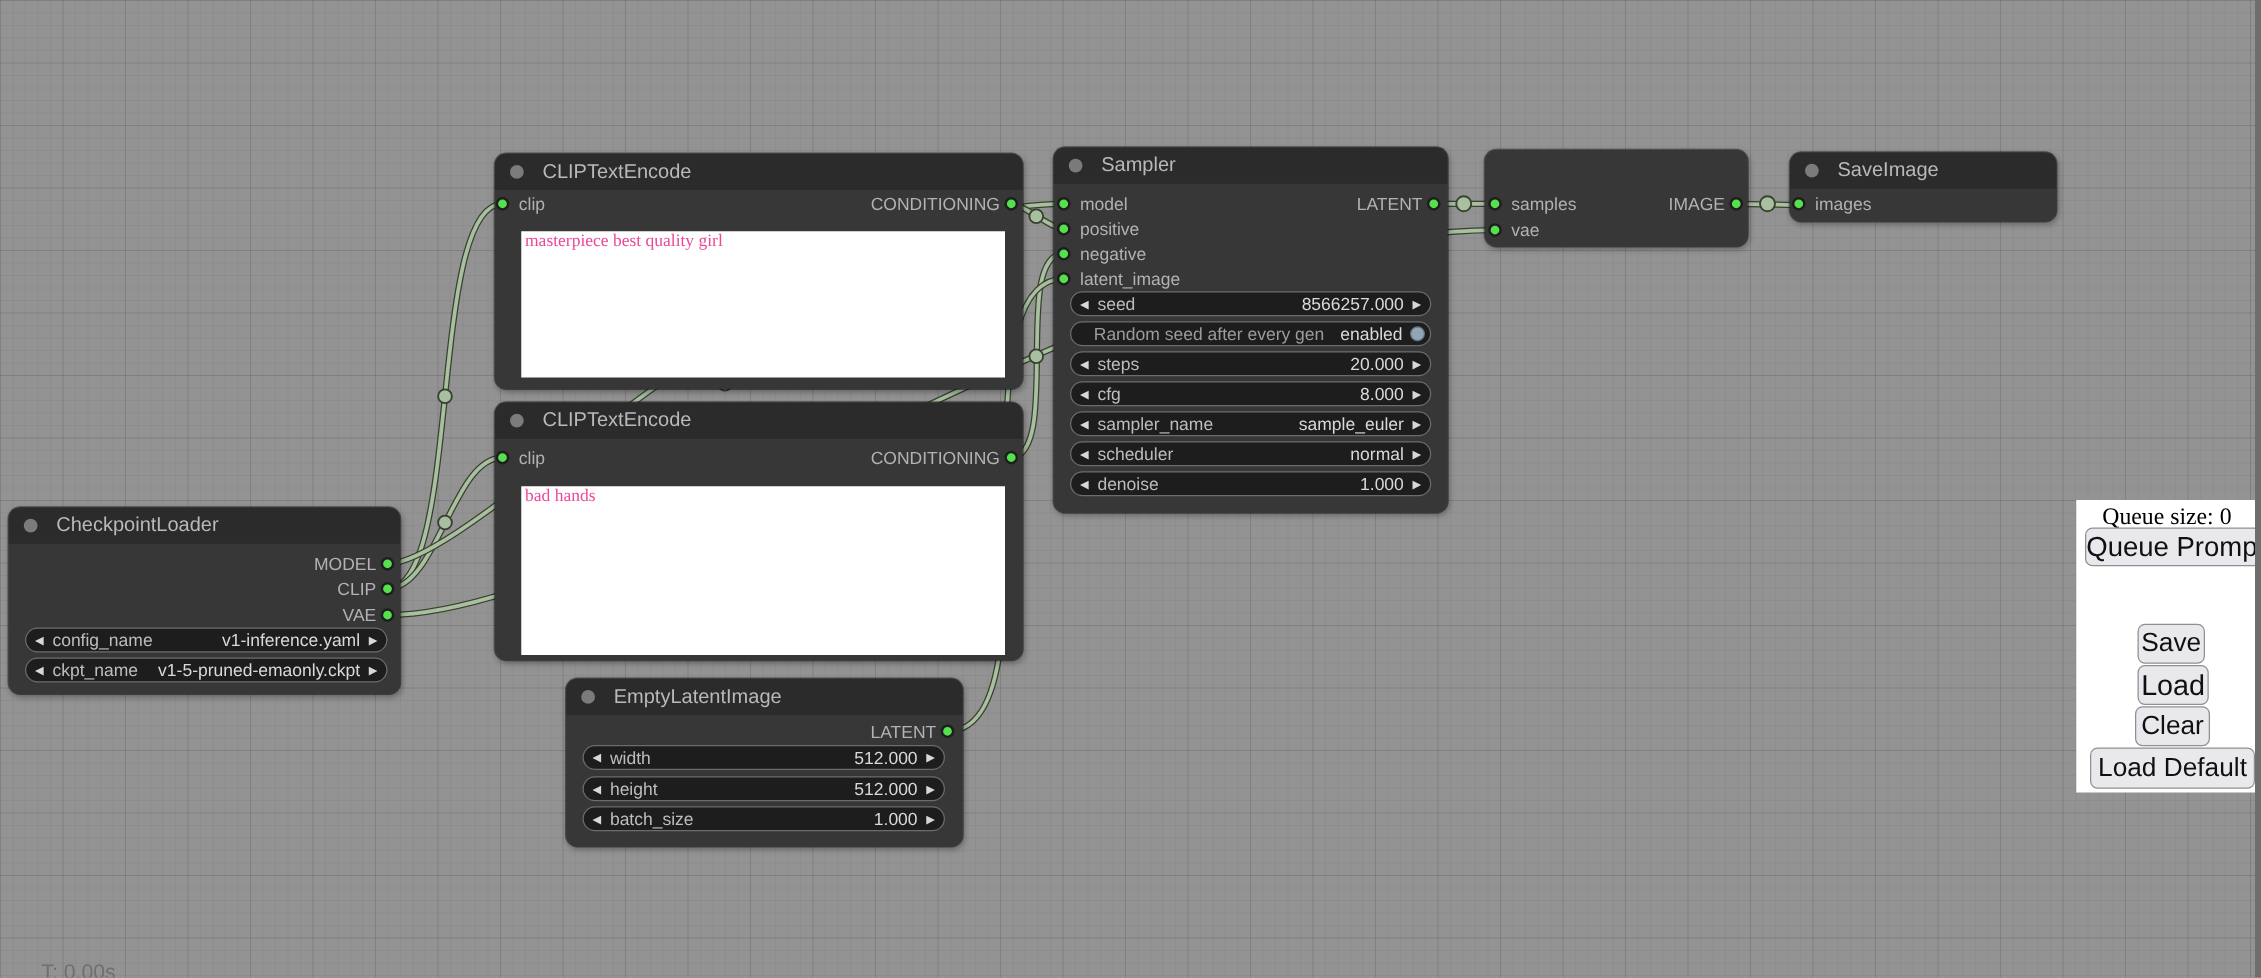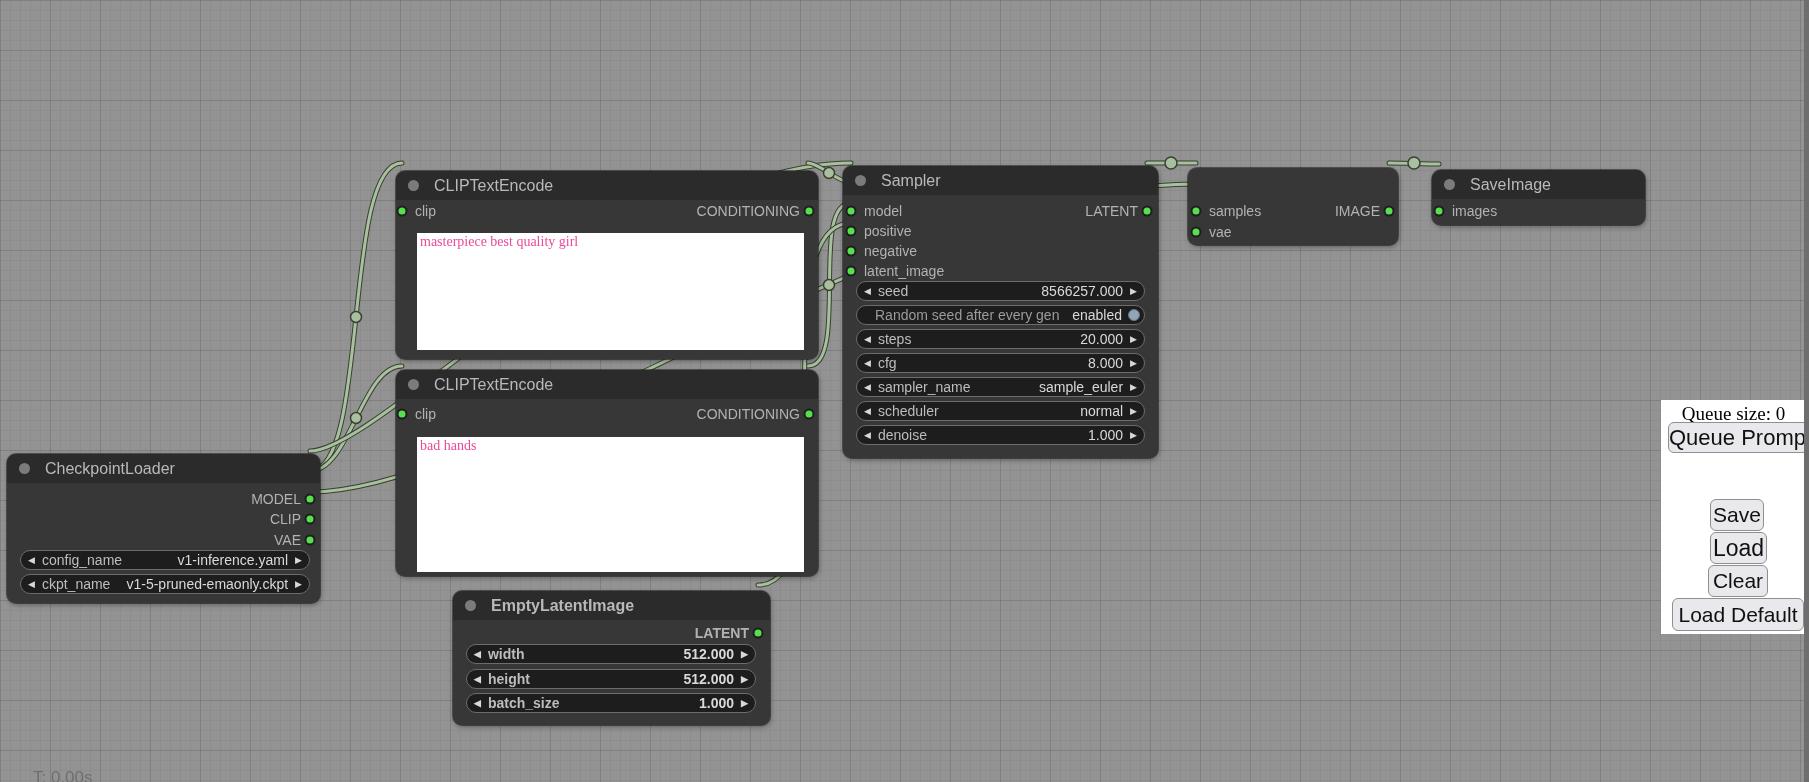--- a/index.html
+++ b/index.html
@@ -14,21 +14,20 @@
       linear-gradient(rgba(0,0,0,0.045) 1px, transparent 1px),
       linear-gradient(90deg, rgba(0,0,0,0.045) 1px, transparent 1px);
     background-size:50px 50px, 50px 50px, 10px 10px, 10px 10px;
   }
   #links { position:absolute; left:0; top:0; z-index:1; }
   .node {
     position:absolute; z-index:2;
     background:#373737;
     border-radius:9px;
     box-shadow:1px 2px 5px rgba(0,0,0,0.35), 0 0 0 1px rgba(20,20,20,0.5);
-    margin-top:48px;
   }
   .node-title {
     position:absolute; left:0; top:0; right:0; height:29px;
     background:#2b2b2b; border-radius:9px 9px 0 0;
     color:#b9b9b9; font-size:16px; line-height:29px;
     padding-left:38px; white-space:nowrap; overflow:hidden;
   }
   .title-dot {
     position:absolute; left:12px; top:9px; width:11px; height:11px;
     border-radius:50%; background:#7b7b7b;
@@ -198,21 +197,21 @@
     <span class="title-dot"></span>
     <span>CLIPTextEncode</span>
   </div>
   <span class="port-dot" style="left:6px; top:44px;"></span>
   <span class="port-label" style="left:19px; top:36px;">clip</span>
   <span class="port-label out-label" style="right:18px; top:36px;">CONDITIONING</span>
   <span class="port-dot" style="left:413px; top:44px;"></span>
   <textarea class="node-textarea" spellcheck="false" style="left: 21px; top: 67px; width: 387px; height: 135px;">bad hands</textarea>
 </div>
 
-<div class="node" style="left:453px; top:543px; width:317px; height:134px;font-weight:bold;">
+<div class="node" style="left:453px; top:543px; width:317px; height:134px;">
   <div class="node-title">
     <span class="title-dot"></span>
     <span>EmptyLatentImage</span>
   </div>
   <span class="port-label out-label" style="right:21px; top:34px;">LATENT</span>
   <span class="port-dot" style="left:305px; top:42px;"></span>
   <div class="widget" style="left:13px; top:53px; width:290px;">
     <span class="arrow">◀</span>
     <span class="w-label">width</span>
     <span class="w-spacer"></span>

